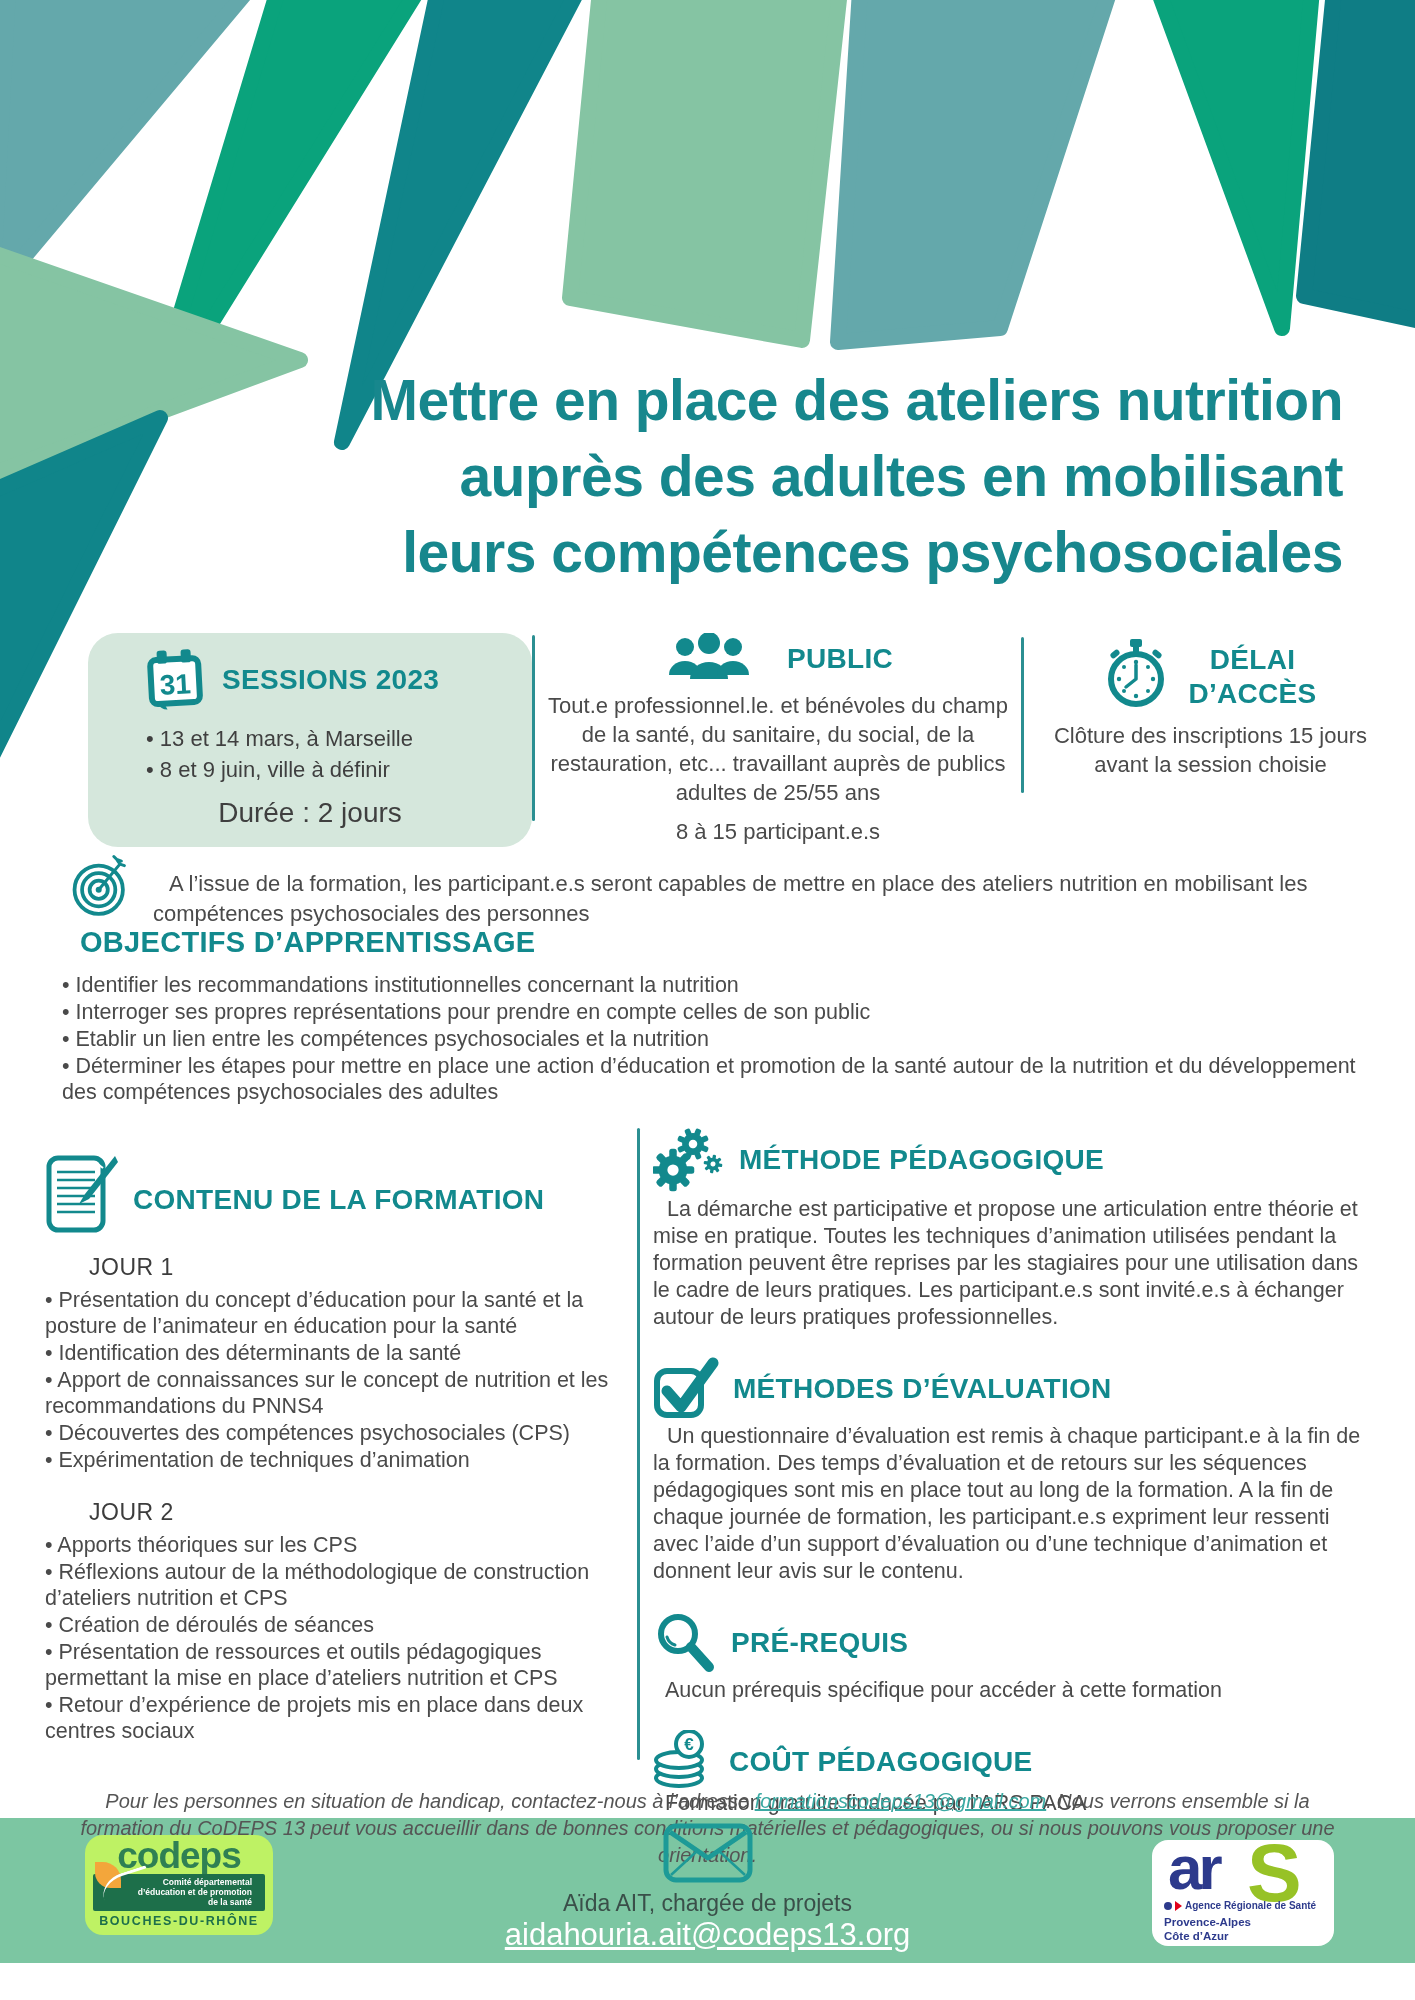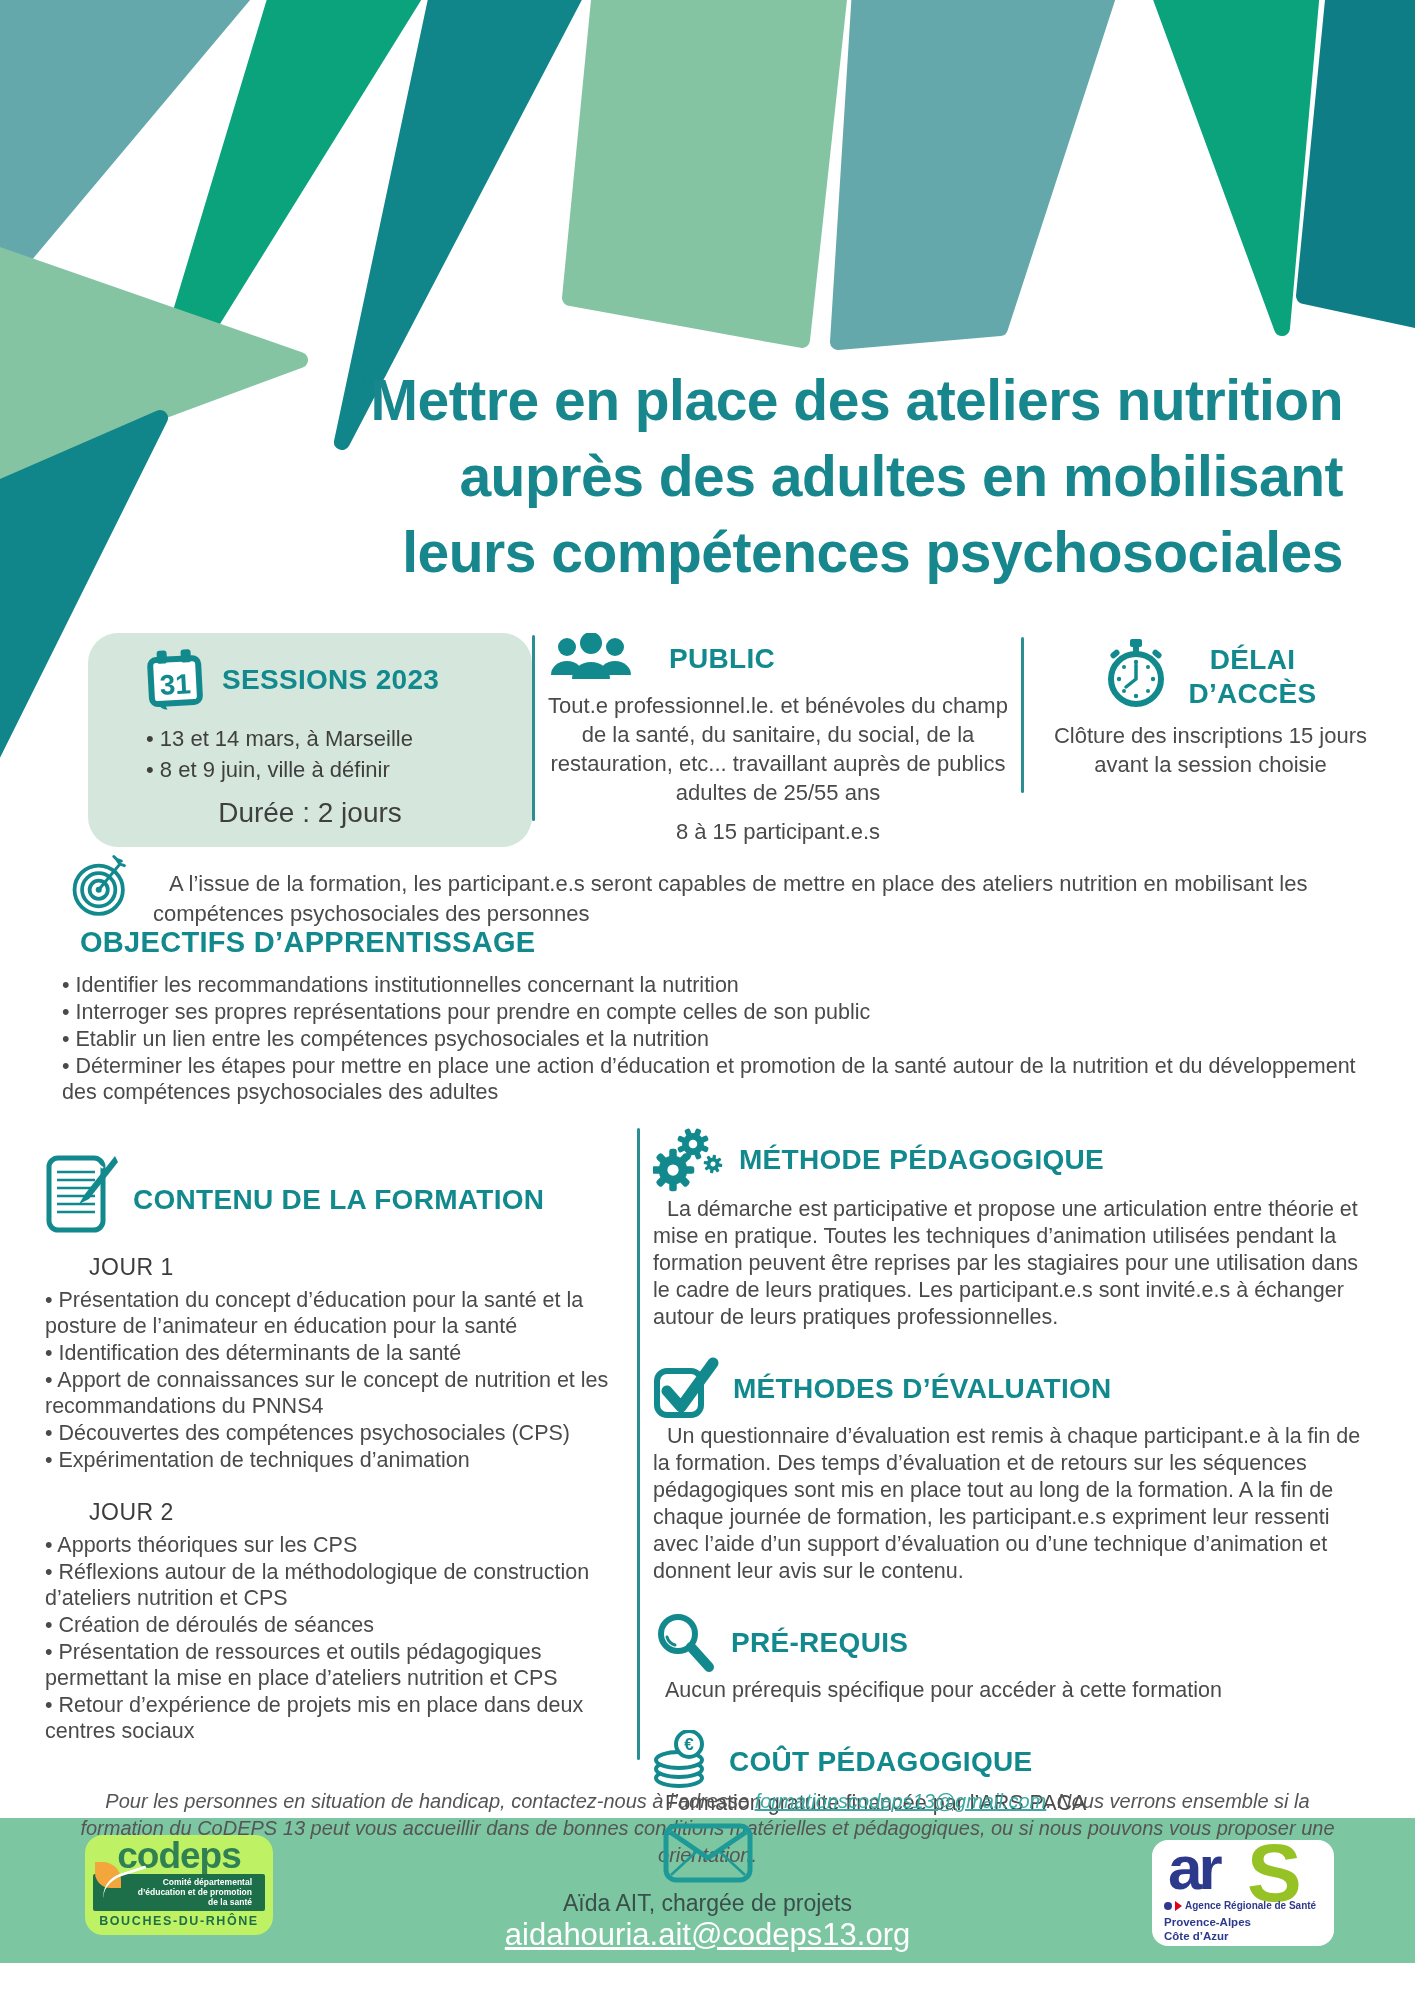--- a/index.html
+++ b/index.html
@@ -18,21 +18,21 @@
   .sessions-head{display:flex;align-items:center;gap:14px;margin-left:56px;}
   .sec-title{font-size:28px;font-weight:bold;color:#12898d;letter-spacing:.3px;}
   .sessions-list{margin:10px 0 0 0;padding:0 20px 0 58px;list-style:none;}
   .sessions-list li{font-size:22px;color:#3f3f3f;line-height:31px;}
   .sessions-list li::before{content:"•  ";color:#3f3f3f;}
   .duration{margin-top:12px;text-align:center;font-size:28px;color:#3f3f3f;}
   .vdiv{width:3px;background:#2b8f92;border-radius:2px;}
   .vdiv1{height:186px;margin:2px 0 0 0;}
   .vdiv2{height:156px;margin:4px 0 0 0;}
   .pub-col{width:466px;padding:0 10px;}
-  .pub-head{display:flex;align-items:center;justify-content:flex-start;gap:32px;}
+  .pub-head{display:flex;align-items:center;justify-content:center;gap:32px;}
   .pub-desc{margin-top:6px;text-align:center;font-size:22px;line-height:29px;color:#4a4a4a;}
   .pub-cap{margin-top:12px;text-align:center;font-size:22px;color:#4a4a4a;}
   .delai-col{flex:1;padding:0 6px;}
   .delai-head{display:flex;align-items:flex-start;justify-content:center;gap:20px;margin-top:4px;}
   .delai-title{text-align:center;line-height:34px;padding-top:6px;}
   .delai-desc{margin-top:10px;text-align:center;font-size:22px;line-height:29px;color:#4a4a4a;}
 
   
   .goal{position:absolute;top:843px;left:70px;right:55px;z-index:2;display:flex;gap:18px;align-items:flex-start;}
   .goal-text{font-size:22px;line-height:30px;color:#4a4a4a;text-indent:16px;padding-top:4px;}

